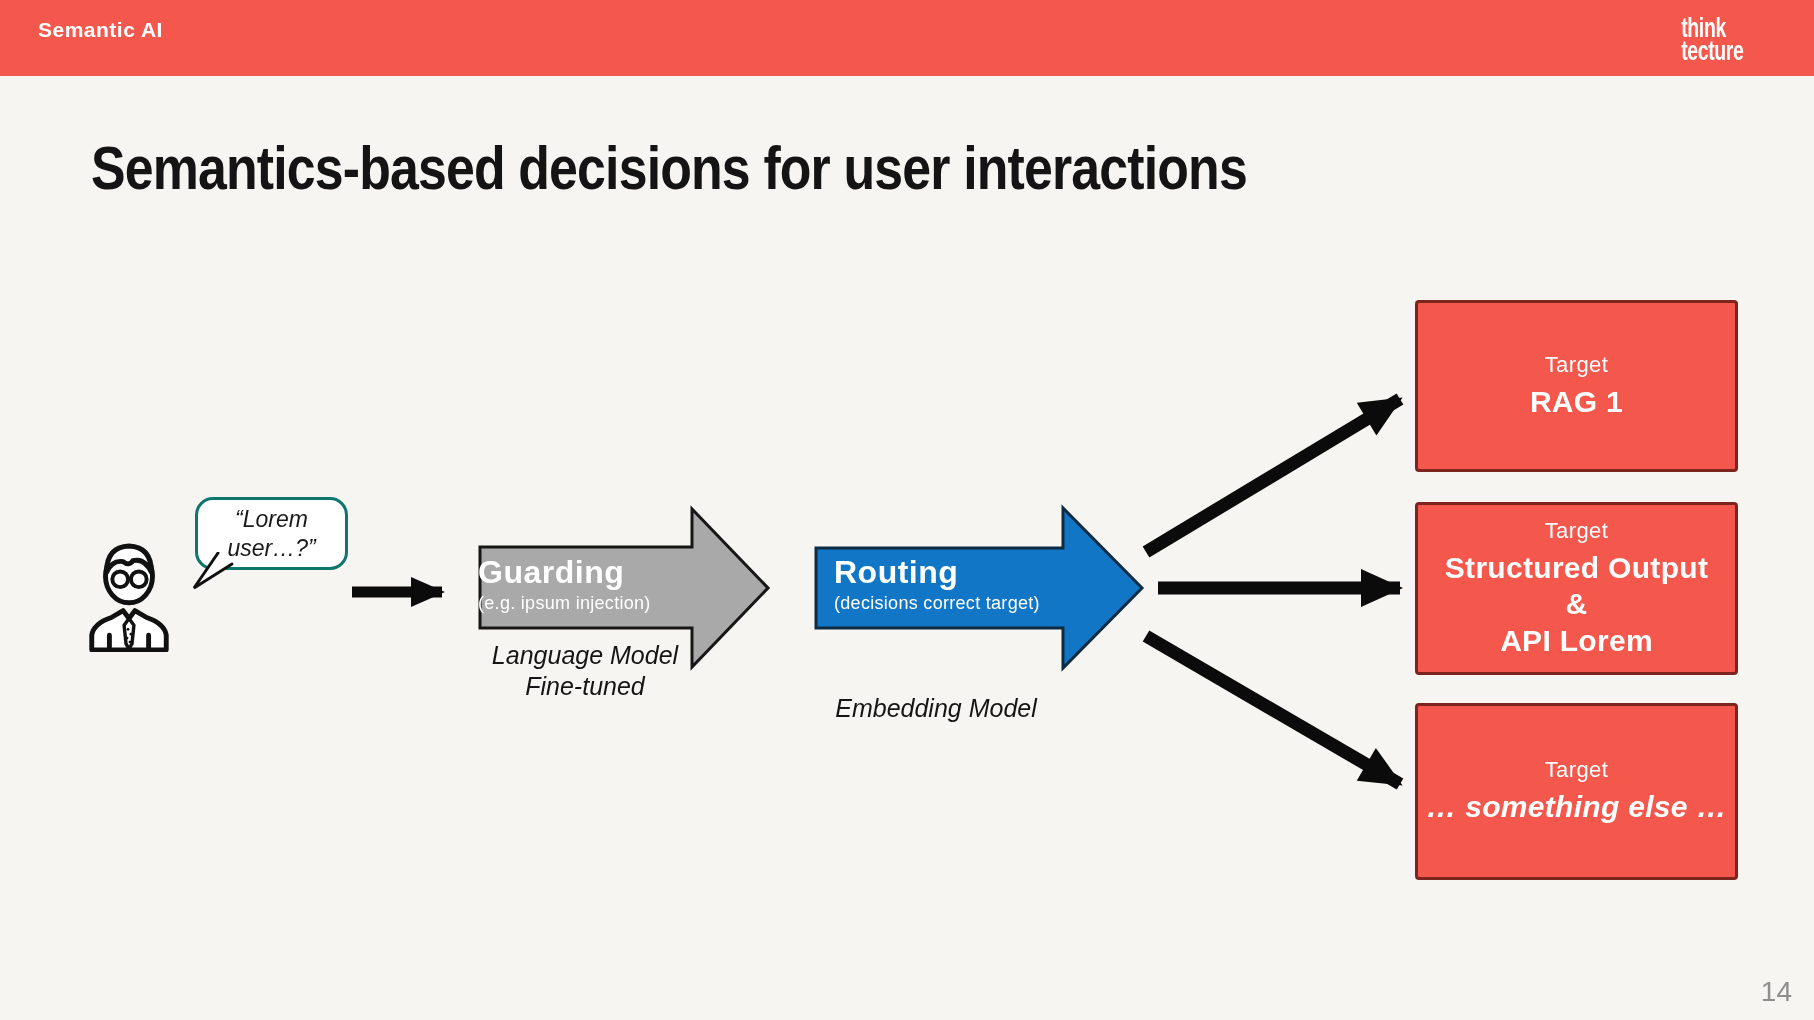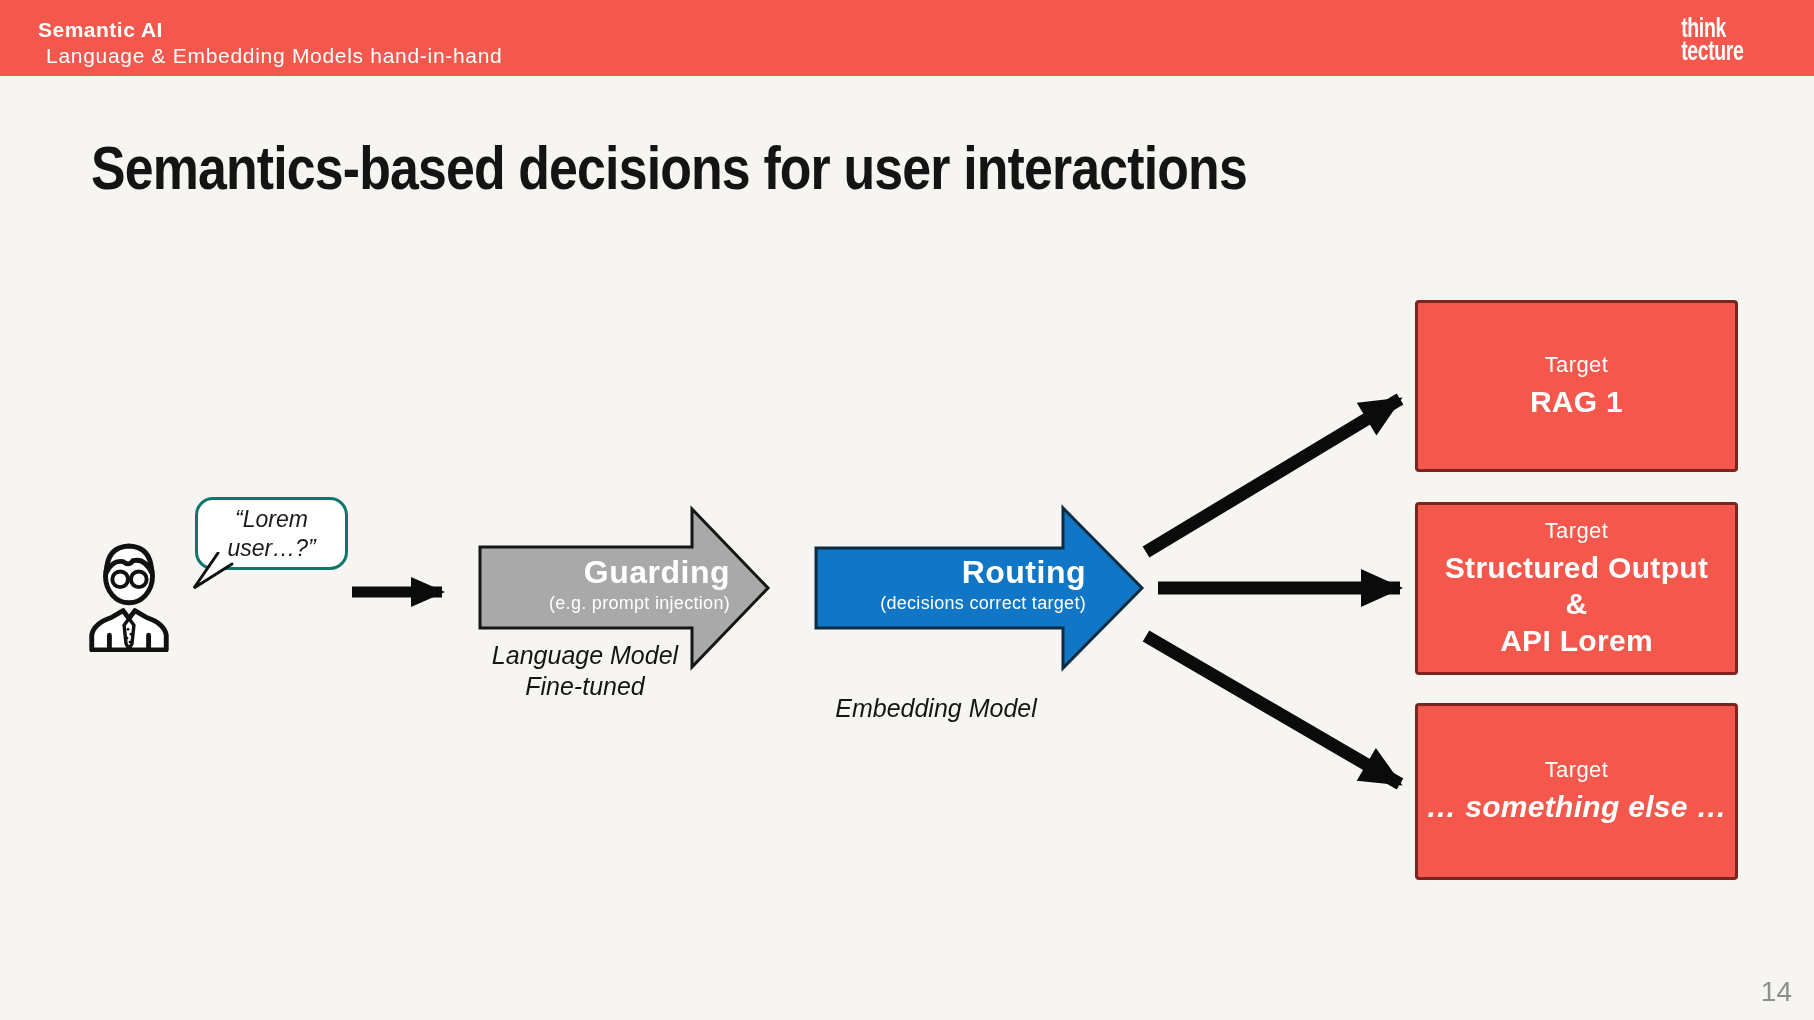--- a/index.html
+++ b/index.html
@@ -19,21 +19,21 @@
          letter-spacing:-1px;white-space:nowrap;transform:scaleX(.85);transform-origin:left top;}
   
   .diagram-svg{position:absolute;left:0;top:0;width:1814px;height:1020px;pointer-events:none;}
   .overlay{position:absolute;z-index:2;}
   
   .bubble{position:absolute;left:195px;top:497px;width:147px;height:67px;background:#fff;border:3px solid #0f766e;
           border-radius:18px;display:flex;flex-direction:column;align-items:center;justify-content:center;
           font-style:italic;font-size:23px;line-height:1.25;color:#1a1a1a;z-index:3;}
   .bubble-tail{position:absolute;left:190px;top:552px;z-index:4;}
   
-  .shape-label{position:absolute;text-align:right;color:#fff;z-index:2;}
+  .shape-label{position:absolute;text-align:left;color:#fff;z-index:2;}
   .shape-label .big{font-size:32px;font-weight:700;letter-spacing:.5px;line-height:1.05;}
   .shape-label .small{font-size:18px;font-weight:400;letter-spacing:.3px;margin-top:3px;}
   .guard-label{left:478px;top:556px;width:252px;}
   .route-label{left:834px;top:556px;width:252px;}
   .caption{position:absolute;text-align:center;font-style:italic;font-size:25px;line-height:1.22;color:#151515;z-index:2;}
   .cap-guard{left:445px;top:640px;width:280px;}
   .cap-route{left:796px;top:657px;width:280px;margin-top:36px;}
   
   .target{position:absolute;left:1415px;width:323px;background:#F4574C;border:3px solid #7D241F;border-radius:4px;
           box-sizing:border-box;display:flex;flex-direction:column;align-items:center;justify-content:center;
@@ -49,21 +49,20 @@
   
   .pagenum{position:absolute;right:22px;bottom:12px;font-size:28px;color:#8e8e8e;z-index:2;}
 </style>
 </head>
 <body>
 
 <div class="slide">
 
   <div class="topbar">
     <div class="kicker">Semantic AI</div>
-    <div class="subtitle">Language &amp; Embedding Models hand-in-hand</div>
     <div class="logo">
       <div>think</div>
       <div>tecture</div>
     </div>
   </div>
 
   <h1 class="title">Semantics-based decisions for user interactions</h1>
 
   <svg class="diagram-svg" viewBox="0 0 1814 1020">
     <defs>
@@ -112,21 +111,21 @@
   <div class="bubble">
     <span>“Lorem</span>
     <span>user…?”</span>
   </div>
   <svg class="bubble-tail" width="46" height="44" viewBox="0 0 46 44">
     <path d="M28,1 L4,36 L42,12" fill="#fff" stroke="#111" stroke-width="3" stroke-linecap="round"></path>
   </svg>
 
   <div class="shape-label guard-label overlay">
     <div class="big">Guarding</div>
-    <div class="small">(e.g. prompt injection)</div>
+    <div class="small">(e.g. ipsum injection)</div>
   </div>
   <div class="caption cap-guard">
     <div>Language Model</div>
     <div>Fine-tuned</div>
   </div>
 
   <div class="shape-label route-label overlay">
     <div class="big">Routing</div>
     <div class="small">(decisions correct target)</div>
   </div>

